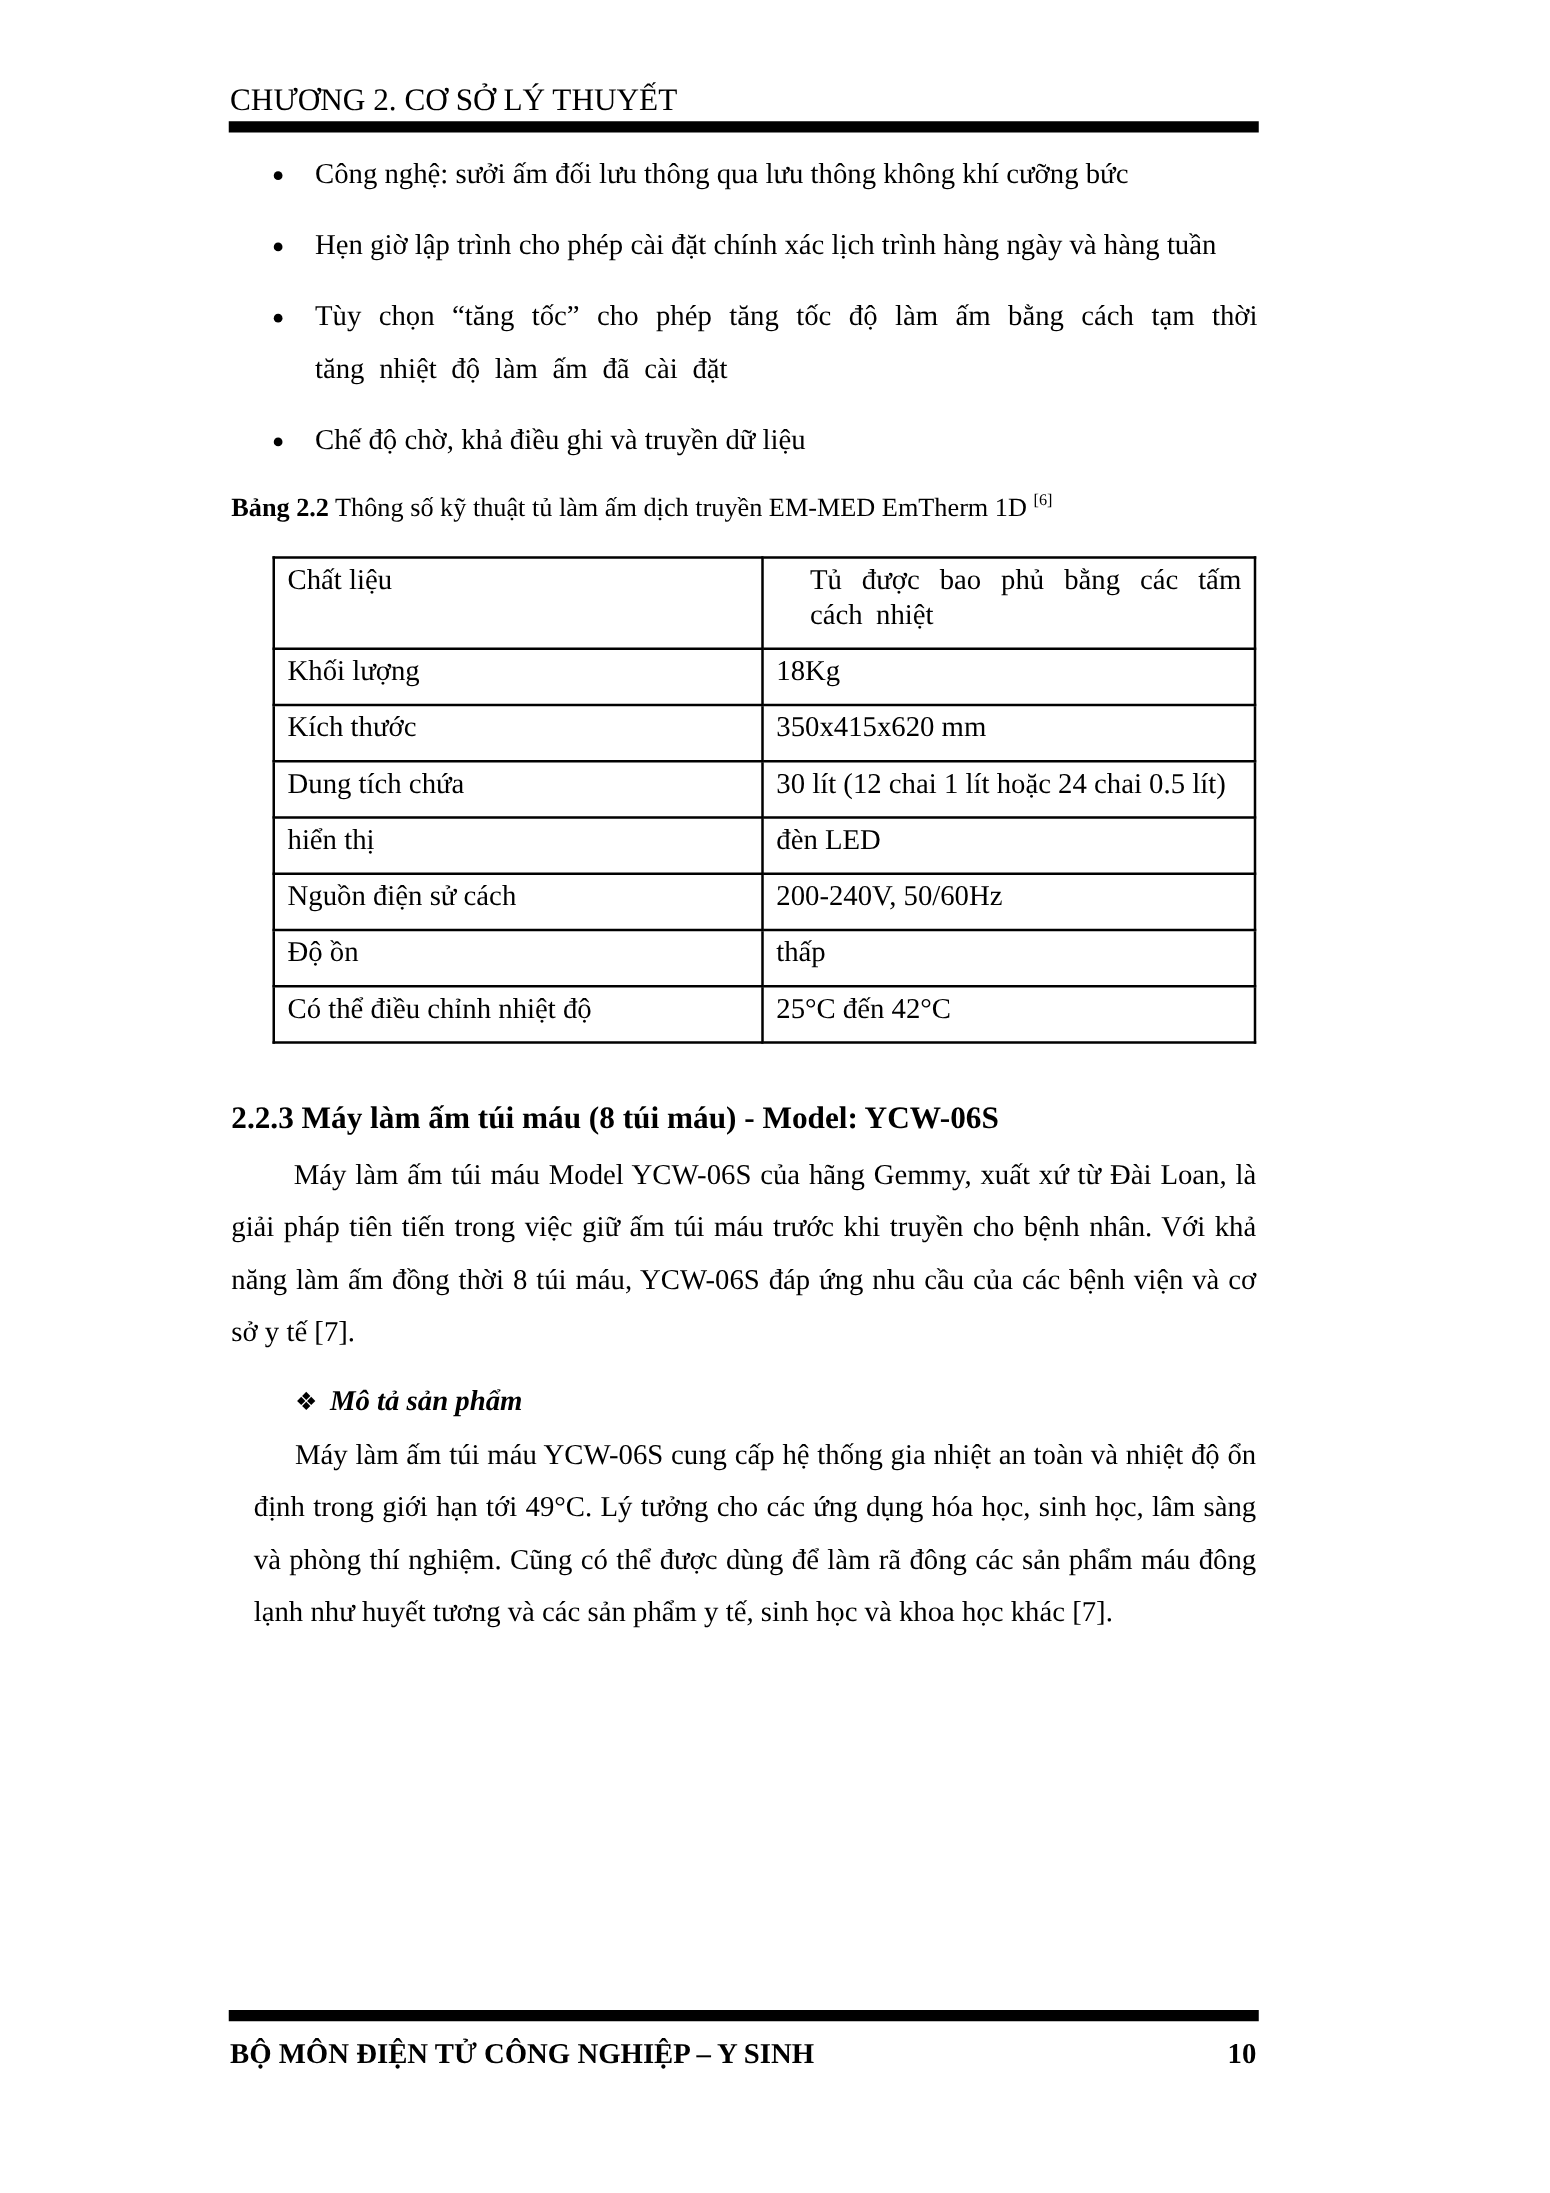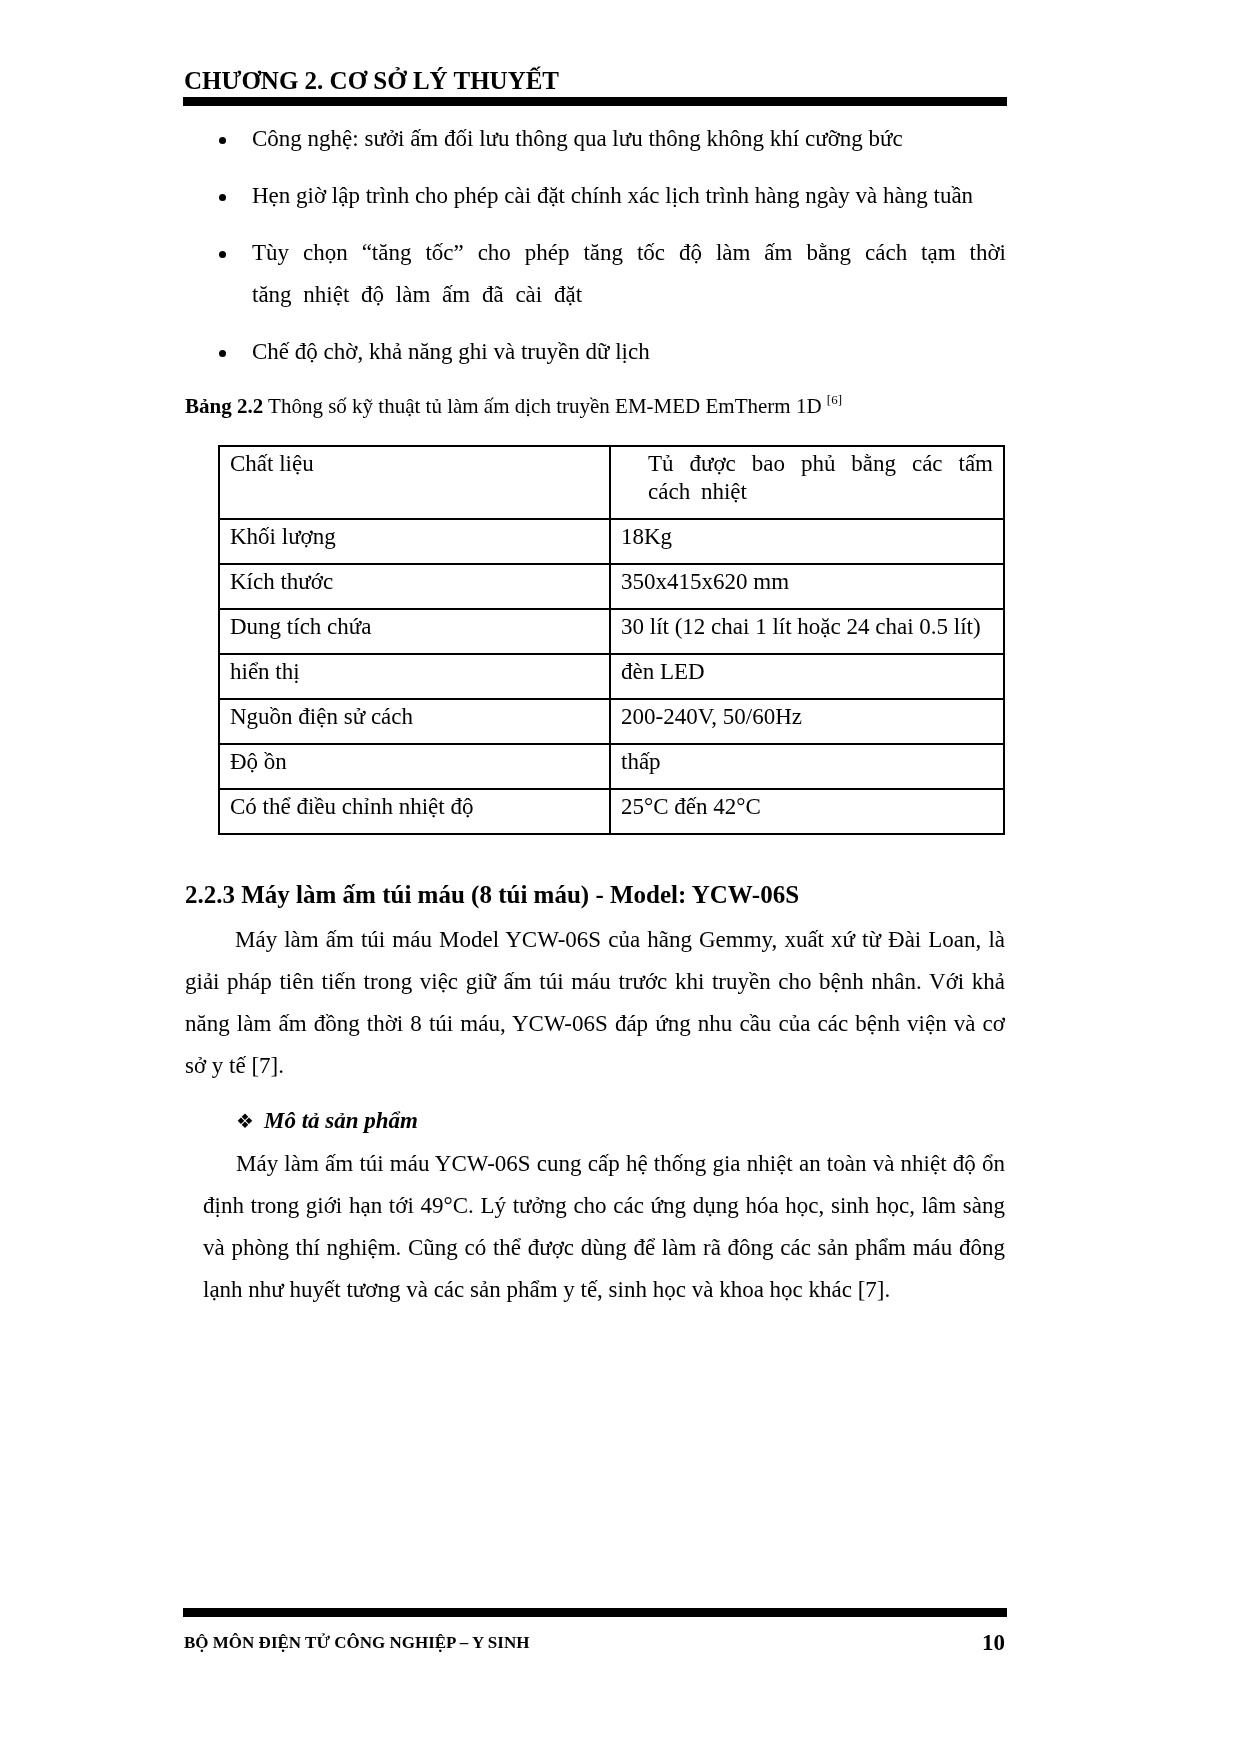--- a/index.html
+++ b/index.html
@@ -18,21 +18,21 @@
     .page {
       position: absolute;
       left: 0; top: 0;
       width: 1240px; height: 1754px;
     }
     
     .running-header {
       position: absolute;
       left: 184px;
       top: 66px;
-      font-weight: bold;
+      font-weight: normal;
       font-size: 25px;
       letter-spacing: 0px;
       line-height: 30px;
     }
     .header-rule {
       position: absolute;
       left: 183px;
       top: 97px;
       width: 824px;
       height: 9px;
@@ -146,21 +146,21 @@
       left: 183px;
       top: 1608px;
       width: 824px;
       height: 9px;
       background: #000;
     }
     .footer-text {
       position: absolute;
       left: 184px;
       top: 1628px;
-      font-size: 17px;
+      font-size: 23px;
       font-weight: bold;
       line-height: 30px;
       text-align: center;
     }
     .page-number {
       position: absolute;
       right: 235px;
       top: 1628px;
       font-size: 23px;
       font-weight: bold;
@@ -183,21 +183,21 @@
     <li class="bullet-item">
       <span class="dot"></span>
       <span>Hẹn giờ lập trình cho phép cài đặt chính xác lịch trình hàng ngày và hàng tuần</span>
     </li>
     <li class="bullet-item wide">
       <span class="dot"></span>
       <span>Tùy chọn “tăng tốc” cho phép tăng tốc độ làm ấm bằng cách tạm thời tăng nhiệt độ làm ấm đã cài đặt</span>
     </li>
     <li class="bullet-item">
       <span class="dot"></span>
-      <span>Chế độ chờ, khả năng ghi và truyền dữ lịch</span>
+      <span>Chế độ chờ, khả điều ghi và truyền dữ liệu</span>
     </li>
   </ul>
 
   <div class="caption">
     <span class="label">Bảng 2.2</span><span> Thông số kỹ thuật tủ làm ấm dịch truyền EM-MED EmTherm 1D </span><sup>[6]</sup>
   </div>
 
   <table class="spec-table">
     <tbody>
       <tr class="r0">

